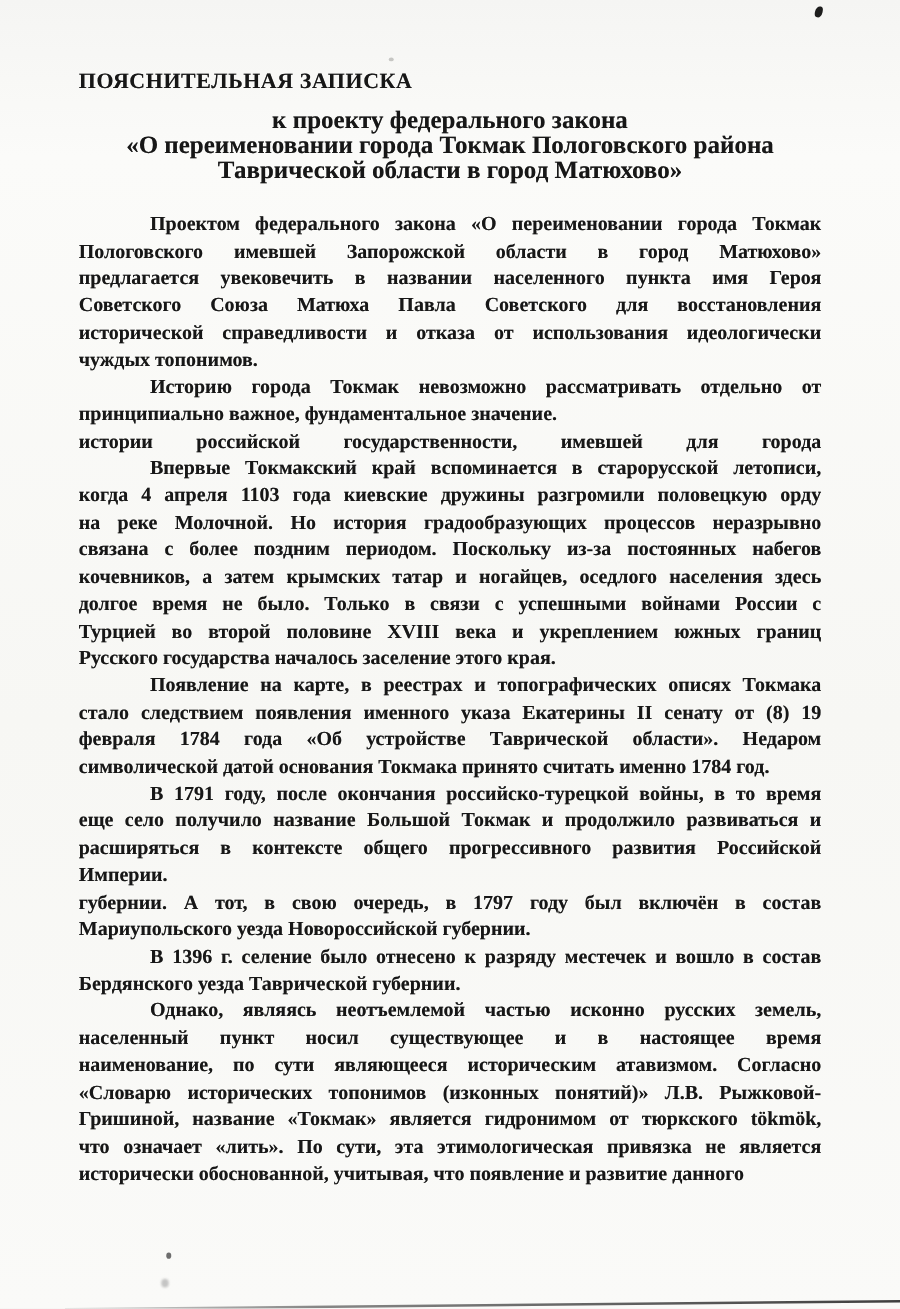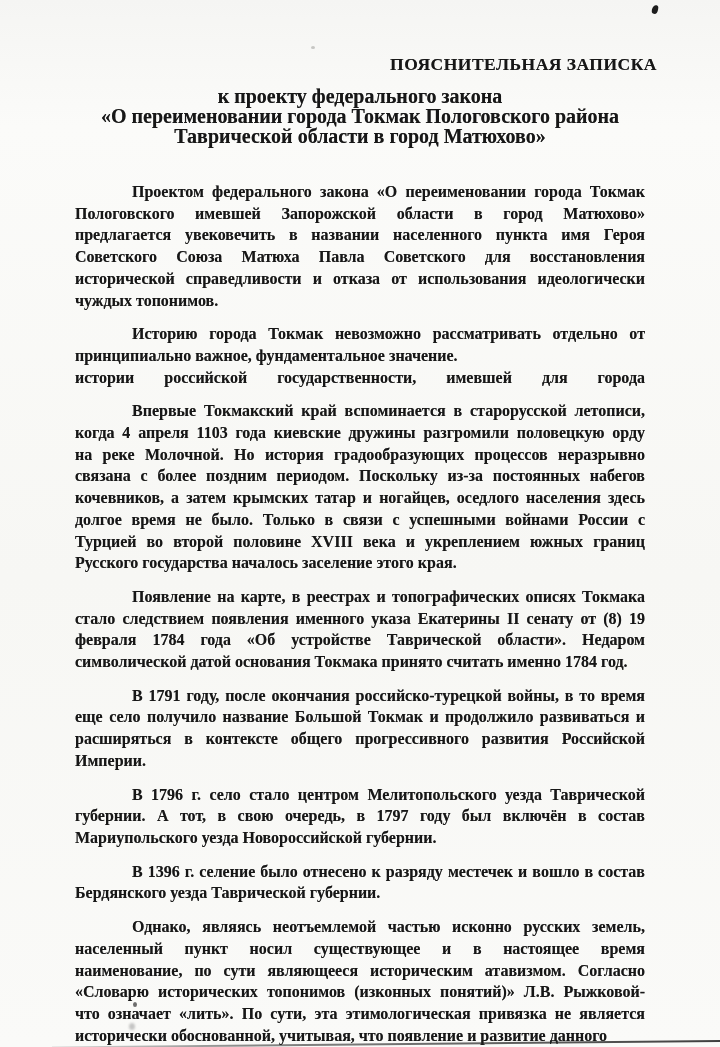--- a/index.html
+++ b/index.html
@@ -11,21 +11,21 @@
     background: #fafaf8;
     background-image: linear-gradient(180deg, #f5f5f3 0%, #fbfbf9 12%, #f7f7f4 55%, #fafaf8 100%);
     overflow: hidden;
     font-family: "Liberation Serif", serif;
     color: #171717;
   }
   .title {
     position: absolute;
     top: 54px; left: 63px; width: 594px;
     margin: 0;
-    text-align: right;
+    text-align: left;
     font-size: 17.5px;
     font-weight: 700;
     letter-spacing: 0.5px;
     text-shadow: 0 0 0.4px rgba(0,0,0,0.5);
   }
   .subtitle {
     position: absolute;
     top: 86px; left: 63px; width: 594px;
     text-align: center;
   }
@@ -36,21 +36,21 @@
     text-shadow: 0 0 0.4px rgba(0,0,0,0.5);
   }
   .doc-body {
     position: absolute;
     top: 169px; left: 63px; width: 594px;
     font-size: 16px;
     font-weight: 700;
     line-height: 21.7px;
     text-shadow: 0 0 0.35px rgba(0,0,0,0.45);
   }
-  .paragraph { margin: 12px; }
+  .paragraph { margin: 0; }
   .line {
     white-space: nowrap;
     text-align: justify;
     text-align-last: justify;
     overflow: hidden;
   }
   .line.first { padding-left: 57px; }
   .line.last  { text-align-last: left; }
 
   
@@ -129,33 +129,33 @@
         <div class="line">февраля 1784 года «Об устройстве Таврической области».  Недаром</div>
         <div class="line last">символической датой основания Токмака принято считать именно 1784 год.</div>
       </div>
       <div class="paragraph">
         <div class="line first">В 1791 году, после окончания российско-турецкой войны, в то время</div>
         <div class="line">еще село получило название Большой Токмак и продолжило развиваться и</div>
         <div class="line">расширяться в контексте общего прогрессивного развития Российской</div>
         <div class="line last">Империи.</div>
       </div>
       <div class="paragraph">
-        <div class="line first">В 1796 г. село стало центром Мелитопольского уезда Таврической</div>
         <div class="line">губернии. А тот, в свою очередь, в 1797 году был включён в состав</div>
         <div class="line last">Мариупольского уезда Новороссийской губернии.</div>
       </div>
       <div class="paragraph">
         <div class="line first">В 1396 г. селение было отнесено к разряду местечек и вошло в состав</div>
         <div class="line last">Бердянского уезда Таврической губернии.</div>
       </div>
       <div class="paragraph">
         <div class="line first">Однако, являясь неотъемлемой частью исконно русских земель,</div>
         <div class="line">населенный пункт носил существующее и в настоящее время</div>
         <div class="line">наименование, по сути являющееся историческим атавизмом. Согласно</div>
         <div class="line">«Словарю исторических топонимов (изконных понятий)» Л.В. Рыжковой-</div>
+        <div class="line">Гришиной, название «Токмак» является гидронимом от тюркского tökmök,</div>
         <div class="line">что означает «лить».  По сути, эта этимологическая привязка не является</div>
         <div class="line last">исторически обоснованной, учитывая, что появление и развитие данного</div>
       </div>
     </div>
 
   <div class="speck-a"></div>
   <div class="speck-b"></div>
   <div class="scan-edge"></div>
 </div>
 

